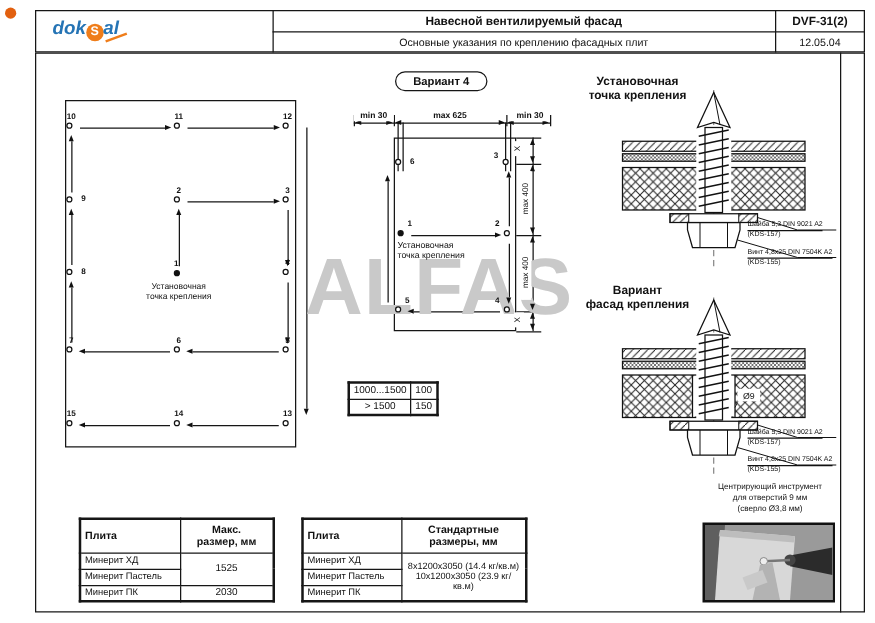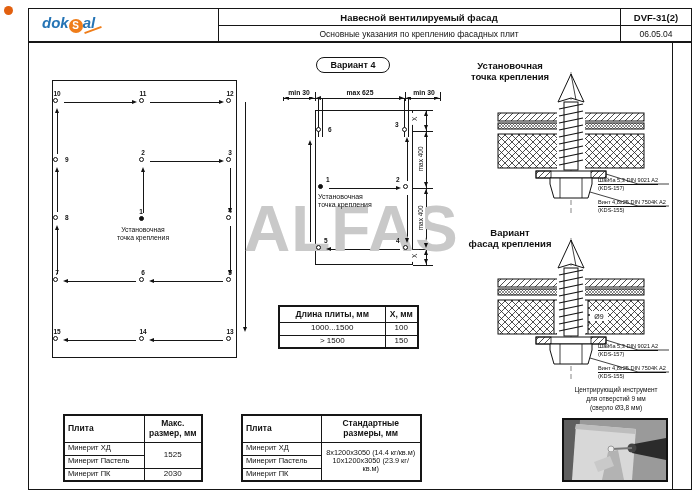--- a/index.html
+++ b/index.html
@@ -45,21 +45,21 @@
   <div class="hl" style="left:218px;top:25px;width:474px;z-index:3"></div>
 
   <div class="t" style="left:42px;top:14px;font-size:15px;font-style:italic;font-weight:700">
     <span style="color:#2574b5">dok</span><span style="display:inline-block;width:14px;height:14px;background:#ef7d1a;border-radius:50%;color:#fff;font-style:normal;font-size:10px;text-align:center;line-height:14px;vertical-align:-1px">S</span><span style="color:#2574b5">al</span>
   </div>
   <div style="position:absolute;left:84px;top:29px;width:18px;height:2px;background:#ef7d1a;transform:rotate(-20deg);z-index:3"></div>
 
   <div class="t ctr" style="left:218px;top:29px;width:402px;font-size:8.5px">Основные указания по креплению фасадных плит</div>
   <div class="t b ctr" style="left:218px;top:12px;width:402px;font-size:9.5px">Навесной вентилируемый фасад</div>
   <div class="t b ctr" style="left:620px;top:12px;width:72px;font-size:9.5px">DVF-31(2)</div>
-  <div class="t ctr" style="left:620px;top:29px;width:72px;font-size:8.5px">06.05.04</div>
+  <div class="t ctr" style="left:620px;top:29px;width:72px;font-size:8.5px">12.05.04</div>
 
   <div class="box" style="left:28px;top:42px;width:664px;height:448px"></div>
   <div class="vl" style="left:672px;top:42px;height:448px"></div>
 
   <div>
     <div class="box" style="left:52px;top:80px;width:185px;height:278px"></div>
 
     <div class="pc" style="left:53px;top:98px"></div>  
       <div class="num ctr" style="left:47px;top:91px;width:20px">10</div>
     <div class="pc" style="left:139px;top:98px"></div> 
@@ -197,24 +197,20 @@
     <div class="ar u" style="left:423.5px;top:250px"></div>
       <div class="ar d" style="left:423.5px;top:259px"></div>
     <div class="t ctr rot" style="left:409px;top:115px;width:12px;font-size:6.5px;background:#fff">X</div>
     <div class="t ctr rot" style="left:399px;top:155px;width:44px;font-size:6.5px;background:#fff">max 400</div>
     <div class="t ctr rot" style="left:399px;top:214px;width:44px;font-size:6.5px;background:#fff">max 400</div>
     <div class="t ctr rot" style="left:409px;top:252px;width:12px;font-size:6.5px;background:#fff">X</div>
   </div>
 
   <table class="dt" style="left:278px;top:305px;border:2px solid #161616">
     <tbody>
-        <tr>
-      <th style="width:106px;height:16px">Длина плиты, мм</th>
-      <th style="width:33px">X, мм</th>
-    </tr>
     <tr>
       <td>1000...1500</td>
           <td>100</td>
     </tr>
     <tr>
       <td>&gt; 1500</td>
           <td>150</td>
     </tr>
   </tbody>
     </table>
@@ -339,21 +335,21 @@
       <circle cx="47" cy="29" r="3" fill="#eee" stroke="#888" stroke-width="0.8"></circle>
       <polygon points="44,32 54,30 60,60 38,60" fill="#b3b3b3"></polygon>
       <polygon points="30,42 46,36 50,46 34,52" fill="#c9c9c9"></polygon>
     </svg>
   </div>
 
   <table class="dt" style="left:63px;top:414px;border:2px solid #161616">
     <tbody>
         <tr>
       <th class="nm" style="width:80px;height:27px;font-size:8.5px">Плита</th>
-      <th style="width:58px">
+      <th style="width:75px">
         <span style="display:block">Макс.</span>
         <span style="display:block">размер, мм</span>
       </th>
     </tr>
     <tr>
       <td class="nm">Минерит ХД</td>
       <td rowspan="2">1525</td>
     </tr>
     <tr>
           <td class="nm">Минерит Пастель</td>

